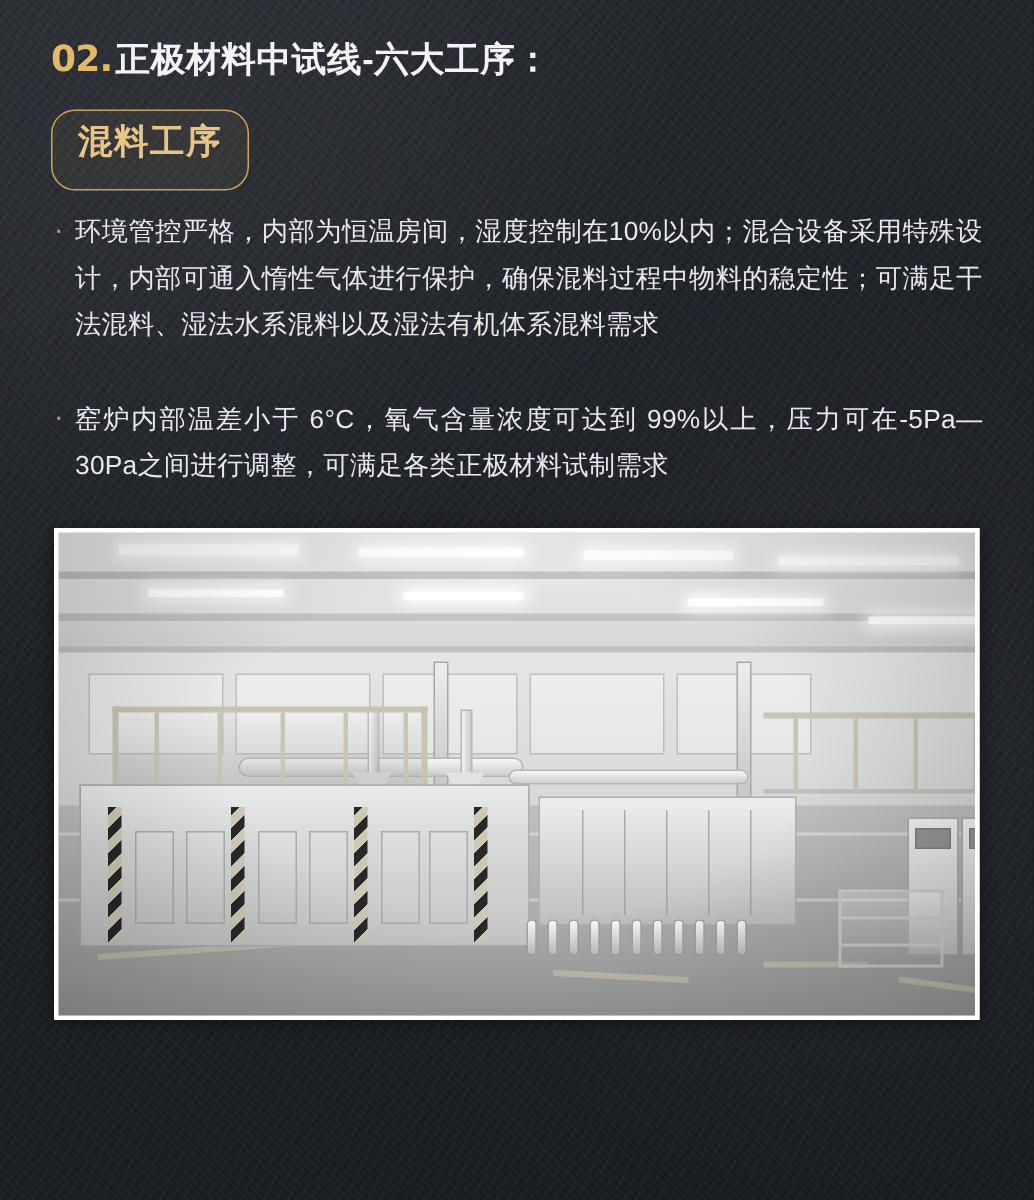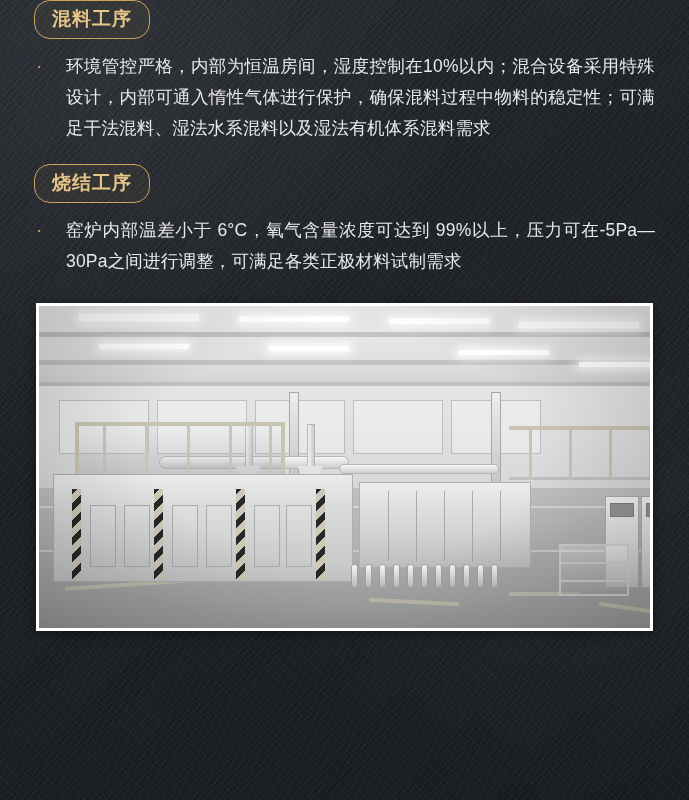--- a/index.html
+++ b/index.html
@@ -62,23 +62,23 @@
     font-weight: bold;
     color: #f2f3f4;
     letter-spacing: 0.5px;
   }
 
   
   .step-pill {
     display: inline-block;
     border: 1px solid #cba35c;
     border-radius: 16px;
-    padding: 5px 17px 6px;
+    padding: 5px 17px 16px;
     color: #e6c588;
-    font-size: 19px;
+    font-size: 23px;
     font-weight: bold;
     letter-spacing: 1px;
     margin-left: 6px;
     background: rgba(203,163,92,0.06);
   }
 
   
   .para-block {
     display: flex;
     margin: 12px 6px 0 8px;
@@ -90,21 +90,20 @@
     line-height: 30px;
     margin-right: 4px;
     width: 10px;
   }
   .para-text {
     color: #e8e9ea;
     font-size: 17.5px;
     line-height: 31px;
     letter-spacing: 0.2px;
     text-align: justify;
-    margin-left: 16px;
   }
 
   .gap-1 { height: 20px; }
 
   
   .photo-frame {
     margin: 26px 8px 0 8px;
     border: 3px solid #ffffff;
     background: #ffffff;
     line-height: 0;
@@ -276,32 +275,35 @@
     background: radial-gradient(ellipse at 50% 45%, rgba(0,0,0,0) 45%, rgba(0,0,0,0.22) 100%);
   }
 </style>
 </head>
 <body>
 
 <div class="page">
   <div class="content">
 
     
+    <div class="section-title">
+      <span class="section-num">02.</span>
+      <span class="section-heading-text">正极材料中试线-六大工序：</span>
+    </div>
 
     
     <div class="step-pill">混料工序</div>
     <div class="para-block">
       <span class="bullet-dot">·</span>
       <span class="para-text">环境管控严格，内部为恒温房间，湿度控制在10%以内；混合设备采用特殊设计，内部可通入惰性气体进行保护，确保混料过程中物料的稳定性；可满足干法混料、湿法水系混料以及湿法有机体系混料需求</span>
     </div>
 
     <div class="gap-1"></div>
 
     
-    <div class="step-pill">烧结工序</div>
     <div class="para-block">
       <span class="bullet-dot">·</span>
       <span class="para-text">窑炉内部温差小于 6°C，氧气含量浓度可达到 99%以上，压力可在-5Pa—30Pa之间进行调整，可满足各类正极材料试制需求</span>
     </div>
 
     
     <div class="photo-frame">
       <div class="photo">
 
         <div class="ph-ceiling">

